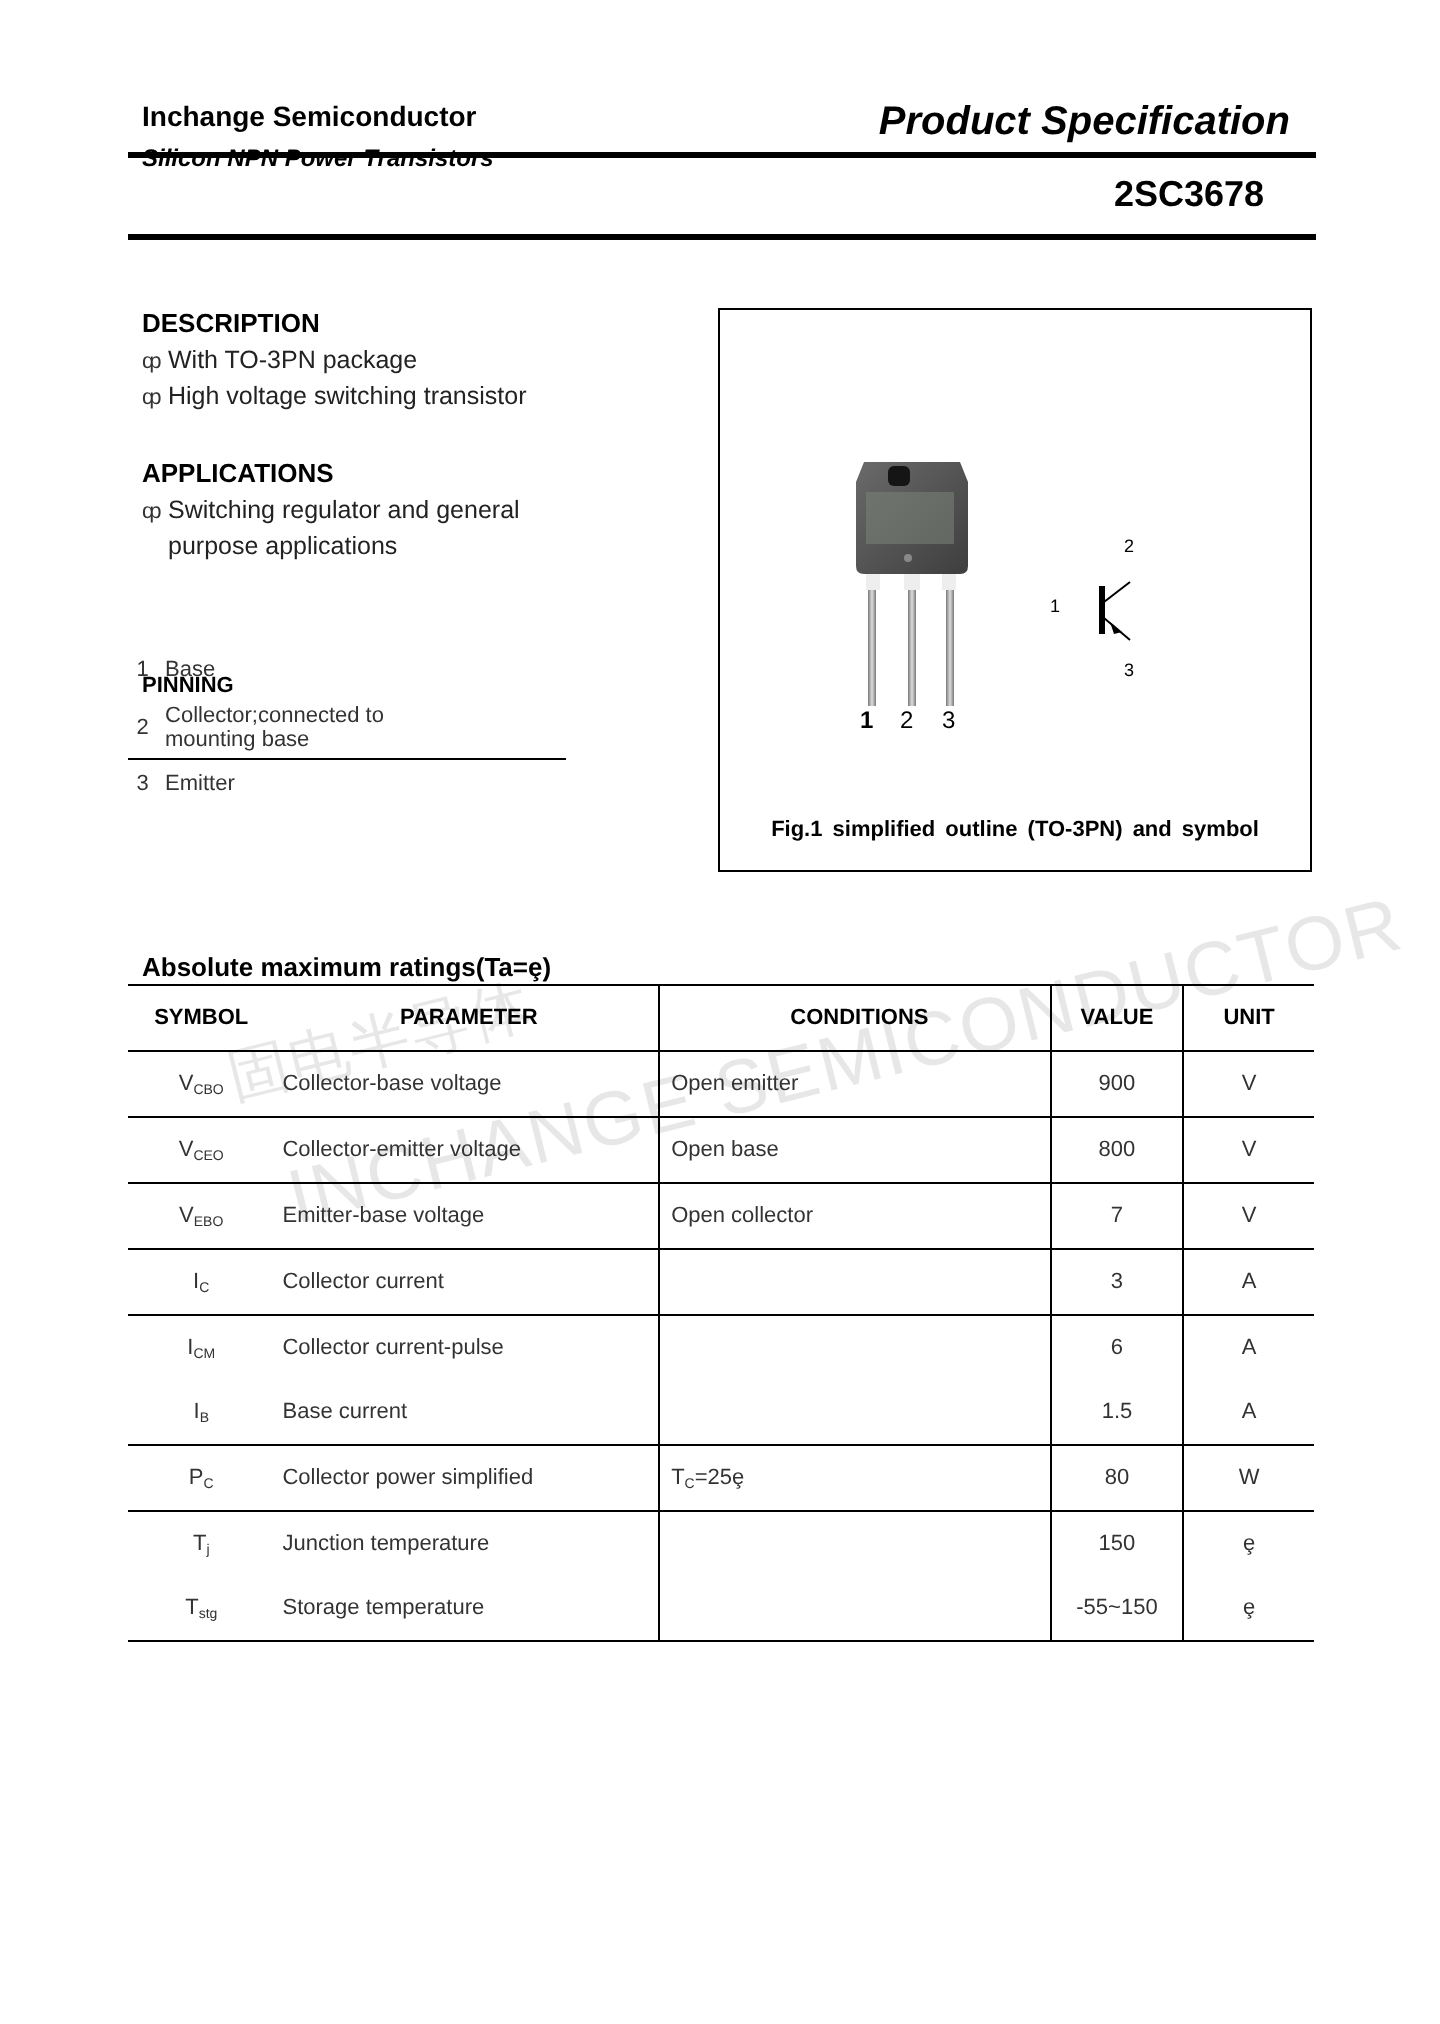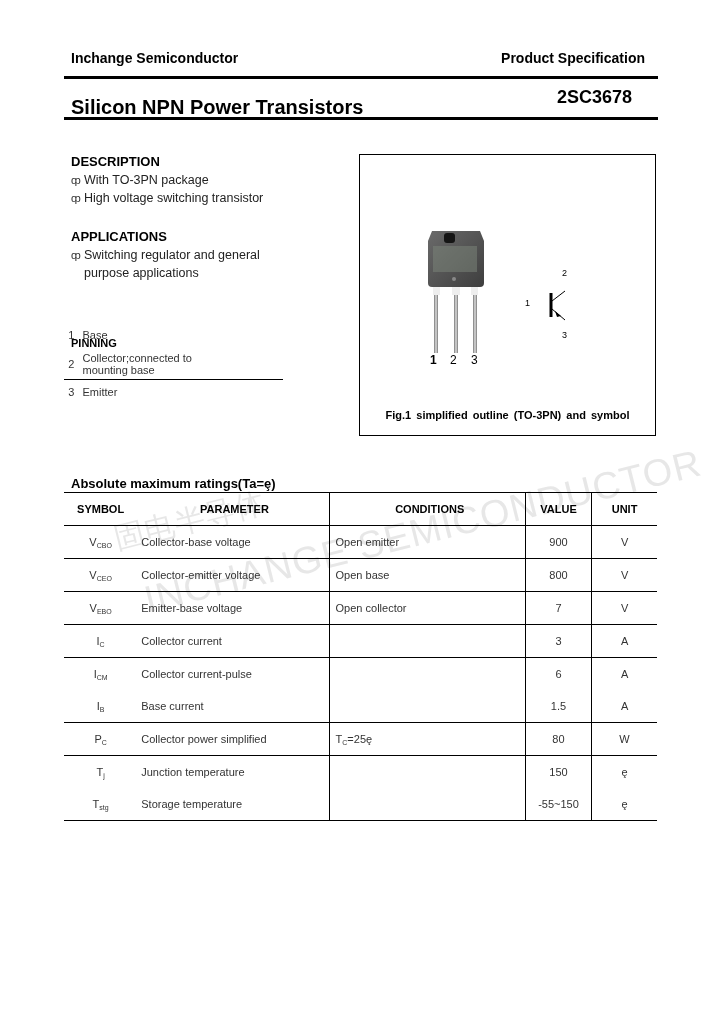--- a/index.html
+++ b/index.html
@@ -1,21 +1,21 @@
 <!DOCTYPE html>
 <html><head>
 <meta charset="utf-8">
 <style>
   html, body { margin:0; padding:0; background:#ffffff; }
   body { width:720px; height:1012px; position:relative; overflow:hidden; font-family:"Liberation Sans", sans-serif; color:#000; }
   .abs { position:absolute; }
   .hdr-company { left:71px; top:50px; font-size:14px; font-weight:bold; }
-  .hdr-spec { right:75px; top:50px; font-size:14px; font-weight:bold; }
+  .hdr-spec { right:75px; top:50px; font-size:20px; font-weight:bold;font-style:italic; }
   .rule1 { left:64px; top:76px; width:594px; height:3px; background:#000; }
-  .hdr-title { left:71px; top:96px; font-size:20px; font-weight:bold; }
+  .hdr-title { left:71px; top:72px; font-size:12px; font-weight:bold;font-style:italic; }
   .hdr-part { right:88px; top:87px; font-size:18px; font-weight:bold; }
   .rule2 { left:64px; top:117px; width:594px; height:3px; background:#000; }
 
   .sec-title { font-size:13px; font-weight:bold; }
   .bullet-line { font-size:12.5px; color:#222; display:flex; align-items:baseline; }
   .bullet { width:13px; font-size:11px; color:#333; }
 
   .pin-table { left:64px; top:321px; width:219px; border-collapse:collapse; font-size:11px; }
   .pin-table th { font-weight:bold; font-size:11px; height:27px; }
   .pin-table td { color:#333; }

